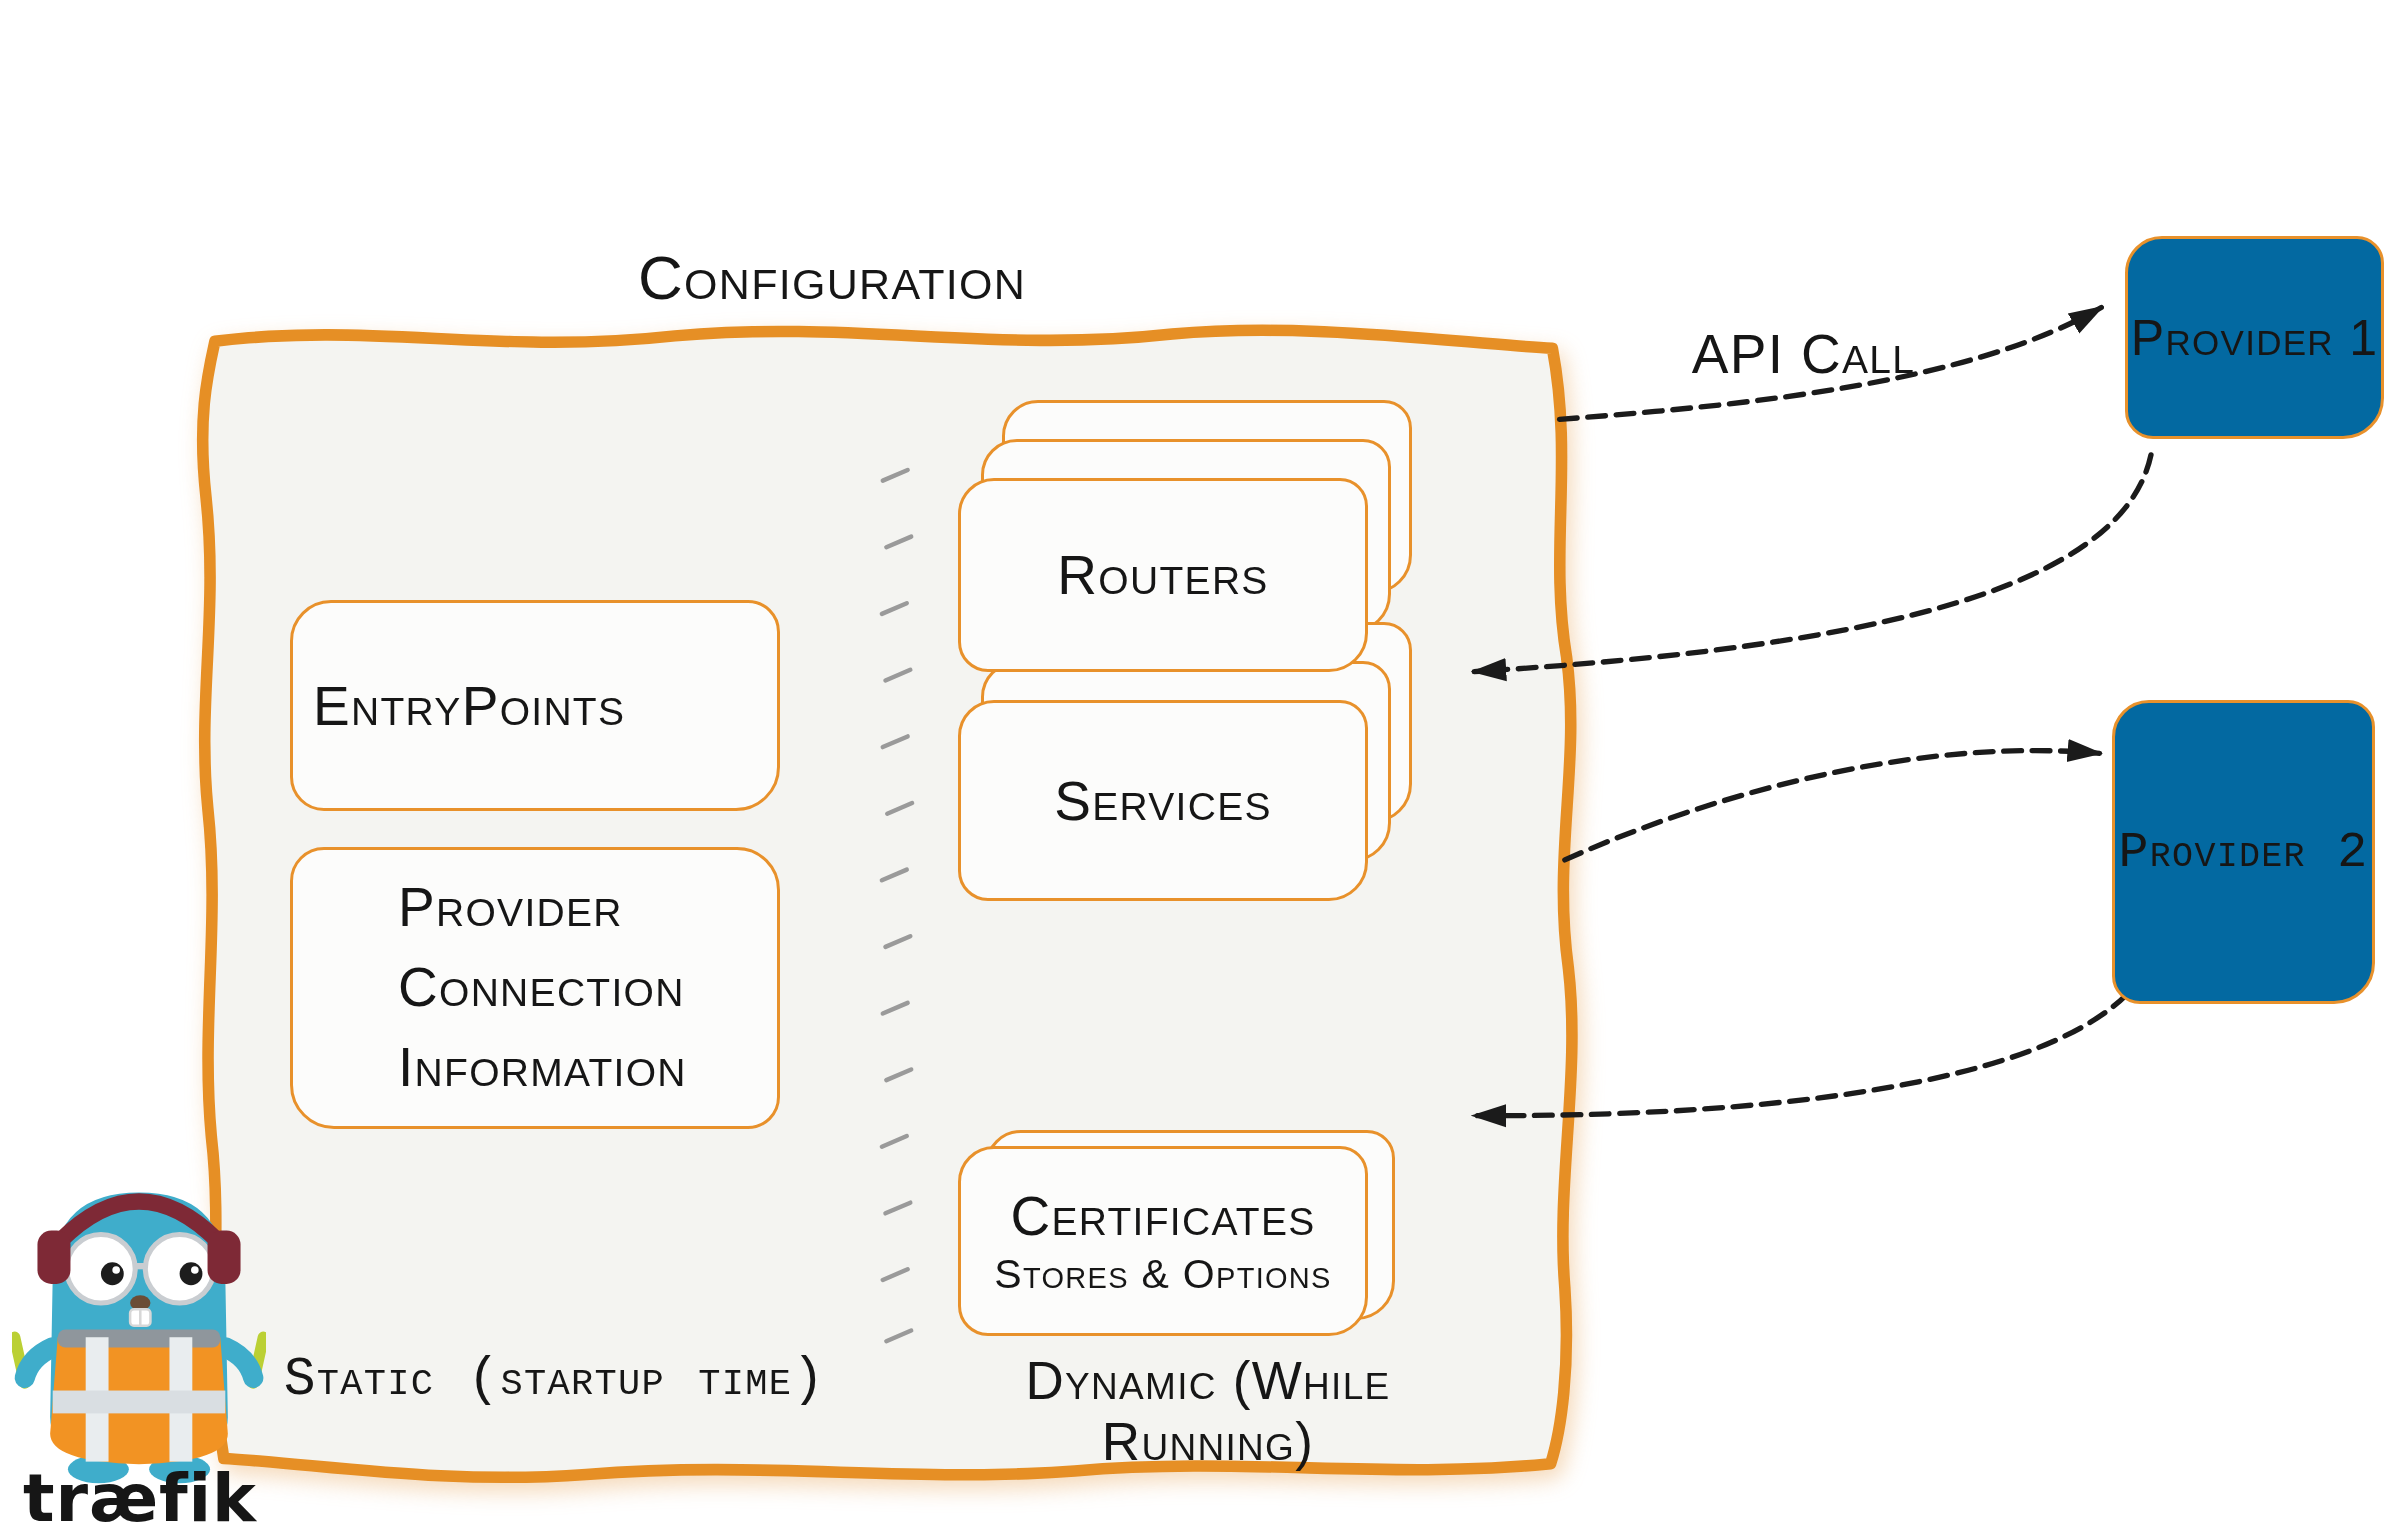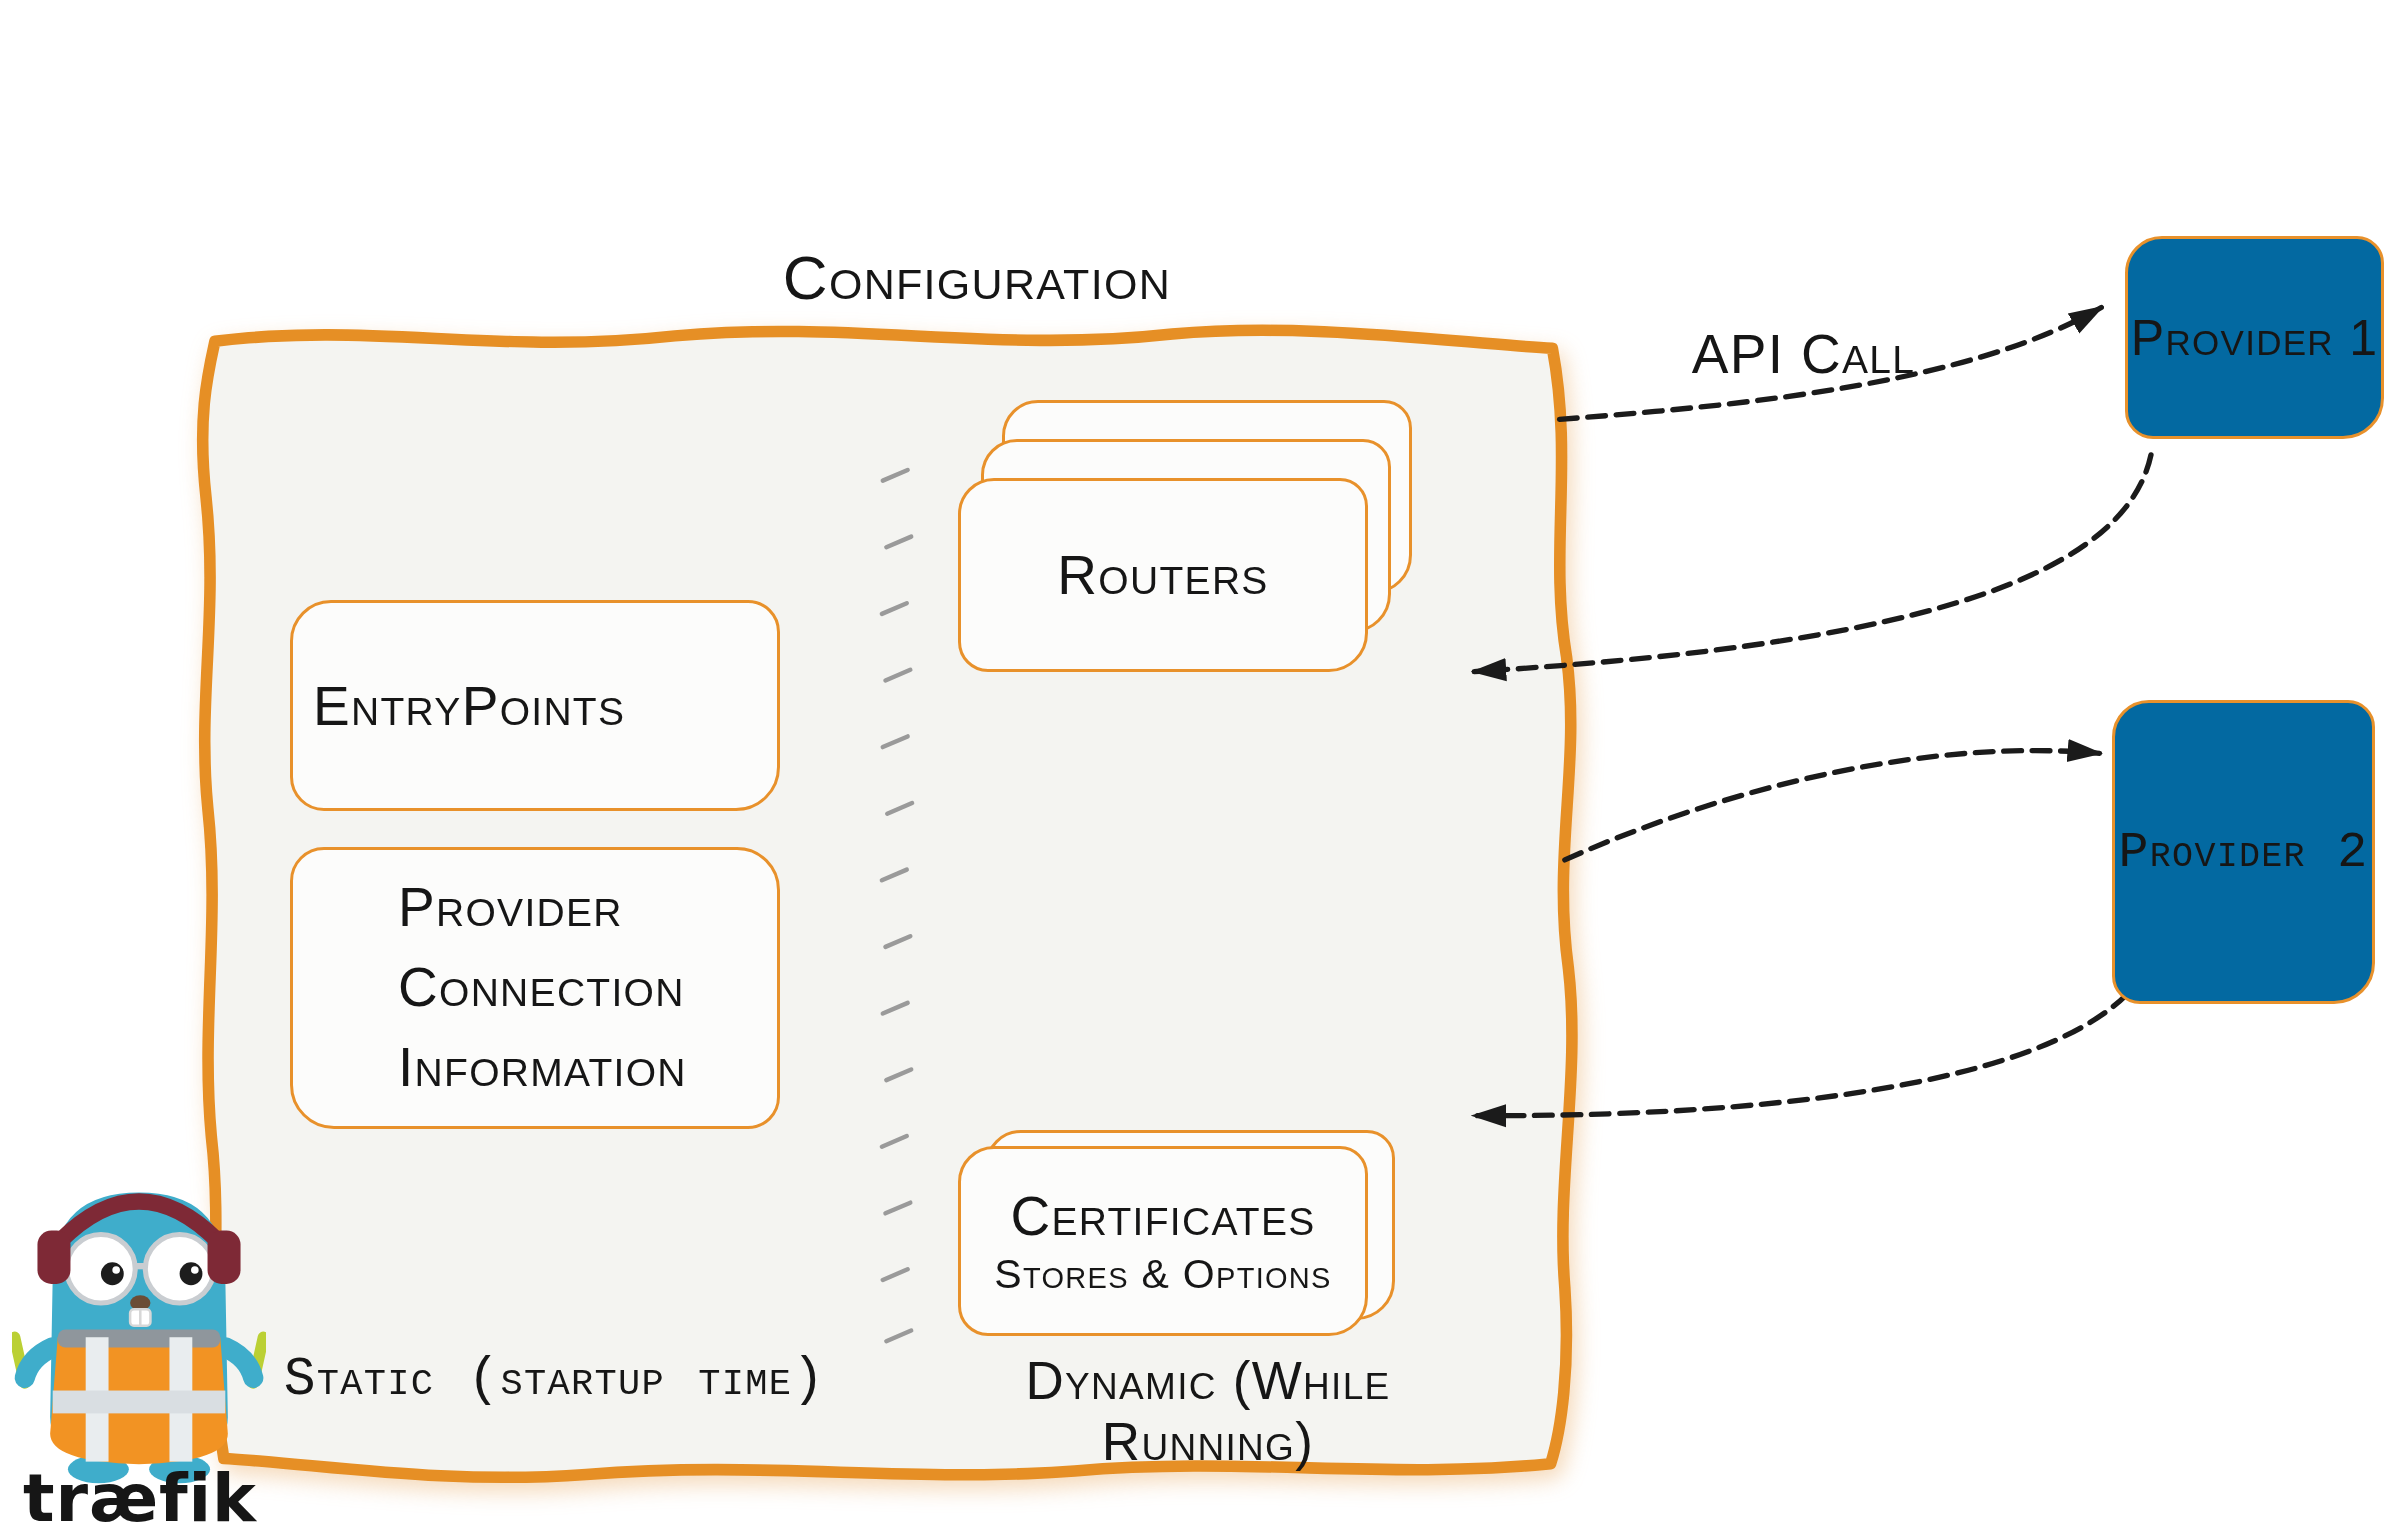--- a/index.html
+++ b/index.html
@@ -11,21 +11,21 @@
     --divider:#9a9a9a;
   }
   html,body{margin:0;padding:0;background:#ffffff;}
   .canvas{
     position:relative;width:2389px;height:1535px;overflow:hidden;background:#ffffff;
     font-family:"Liberation Sans", sans-serif;color:var(--ink);
   }
   .svg-layer{position:absolute;left:0;top:0;width:100%;height:100%;z-index:0;}
   .sc{font-variant:small-caps;letter-spacing:1.3px;}
   .title{
-    position:absolute;left:638px;top:242px;width:533px;text-align:right;
+    position:absolute;left:638px;top:242px;width:533px;text-align:left;
     font-size:62px;z-index:2;
   }
   .card{
     position:absolute;background:var(--card);border:3.6px solid var(--orange);
     display:flex;align-items:center;
     font-size:55px;z-index:2;box-sizing:border-box;padding-left:20px;
   }
   .entry{left:290px;top:600px;width:490px;height:211px;border-radius:41px 32px 44px 34px;}
   .pinfo{
     left:290px;top:847px;width:490px;height:282px;border-radius:34px 43px 32px 44px;
@@ -127,20 +127,27 @@
   </div>
 
   <div class="stack" style="left:958px;top:478px;width:410px;height:194px;">
     <div class="stack-layer l2"></div>
     <div class="stack-layer l1"></div>
     <div class="stack-front sc">
       <span>Routers</span>
     </div>
   </div>
 
+  <div class="stack" style="left:958px;top:700px;width:410px;height:201px;">
+    <div class="stack-layer l2"></div>
+    <div class="stack-layer l1"></div>
+    <div class="stack-front sc">
+      <span>Services</span>
+    </div>
+  </div>
 
 
   <div class="stack" style="left:958px;top:1146px;width:410px;height:190px;">
     <div class="stack-layer l1s"></div>
     <div class="stack-front sc">
       <span>Certificates</span>
       <span class="sub">Stores &amp; Options</span>
     </div>
   </div>
 

